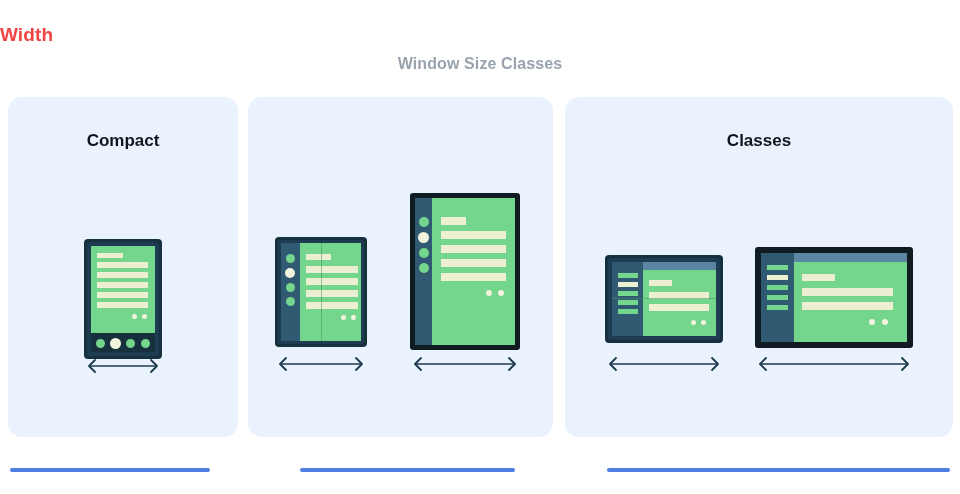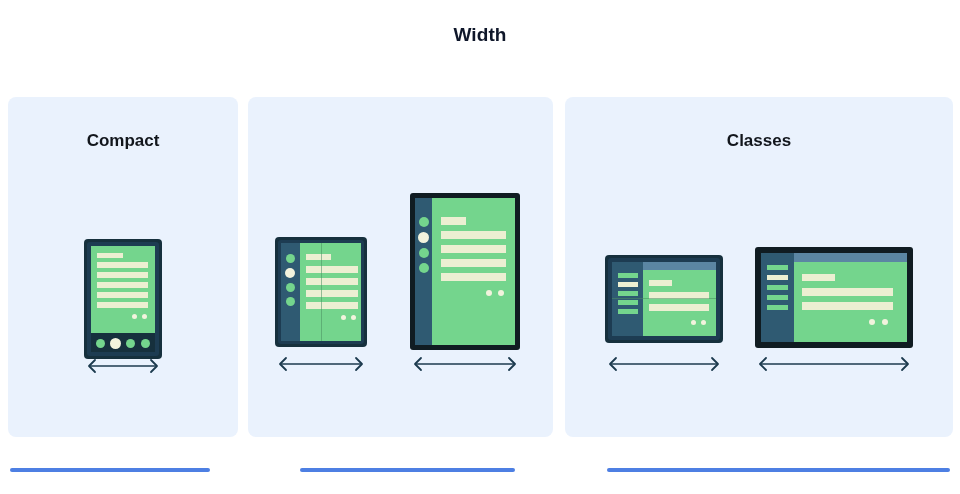--- a/index.html
+++ b/index.html
@@ -6,32 +6,32 @@
   html,body{margin:0;padding:0;}
   body{
     width:960px;height:494px;background:#ffffff;
     font-family:"Liberation Sans", sans-serif;
     overflow:hidden;position:relative;
   }
   .stage{position:relative;width:960px;height:494px;}
 
   
   .title{
-    position:absolute;left:0;top:24px;width:960px;text-align:center;
-    font-size:19px;font-weight:bold;color:#0f172a;letter-spacing:.1px;
+    position:absolute;left:0;top:24px;width:960px;text-align:left;
+    font-size:19px;font-weight:bold;color:#ef4444;letter-spacing:.1px;
   }
   .subtitle{
     position:absolute;left:0;top:55px;width:960px;text-align:center;
     font-size:16px;font-weight:bold;color:#9aa3ad;letter-spacing:.1px;
   }
 
   
   .panel{
     position:absolute;top:97px;height:340px;
-    background:#eaf2fd;border-radius:8px;
+    background:#eaf2fd;border-radius:14px;
   }
   #panel-compact{left:8px;width:230px;}
   #panel-medium{left:248px;width:305px;}
   #panel-expanded{left:565px;width:388px;}
   .panel-title{
     position:absolute;left:0;top:34px;width:100%;text-align:center;
     font-size:17px;font-weight:bold;color:#12161c;
   }
 
   
@@ -57,20 +57,21 @@
     position:absolute;top:0;font-size:19px;font-weight:bold;color:#4d7fe3;
     line-height:30px;text-align:center;
   }
 </style>
 </head>
 <body>
 
 <div class="stage">
 
   <div class="title">Width</div>
+  <div class="subtitle">Window Size Classes</div>
 
   <div class="panel" id="panel-compact">
     <div class="panel-title">Compact</div>
 
     <div class="device" style="left:76px;top:142px;width:78px;height:120px;background:#16303d;border-radius:4px;">
       <div style="position:absolute;left:3px;top:3px;right:3px;bottom:3px;background:#1d3c52;border-radius:3px;"></div>
       <div class="screen" style="left:7px;top:7px;width:64px;height:87px;">
         <div class="bar" style="left:6px;top:7px;width:26px;height:5px;"></div>
         <div class="bar" style="left:6px;top:16px;width:51px;height:6px;"></div>
         <div class="bar" style="left:6px;top:26px;width:51px;height:6px;"></div>

